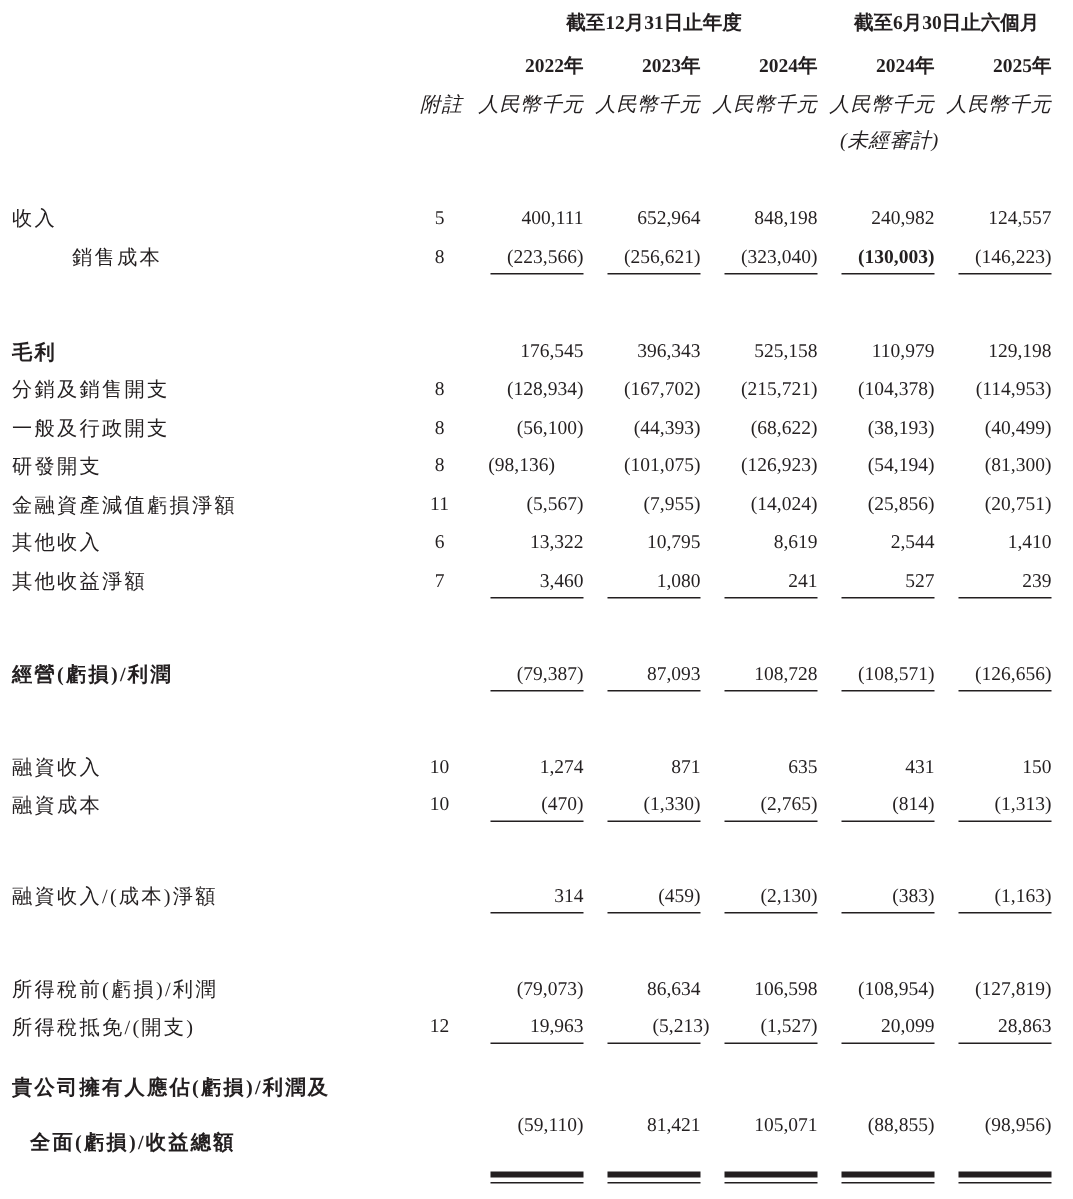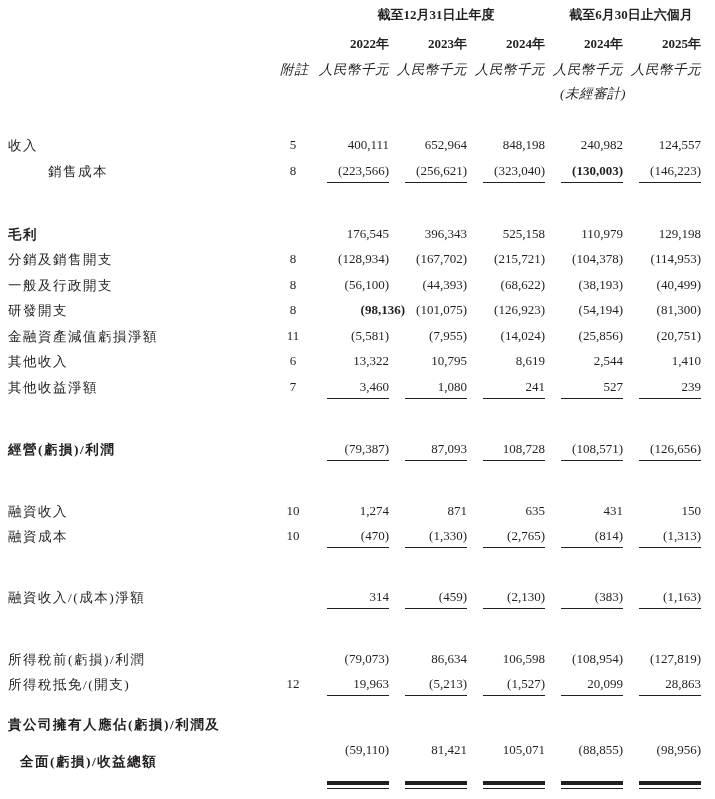--- a/index.html
+++ b/index.html
@@ -78,28 +78,28 @@
     <div class="abs cell" style="top: 251px; left: 631px;">(114,953)</div>
     <div class="abs row-label" style="top: 277px;">一般及行政開支</div>
     <div class="abs row-note" style="top: 277px;">8</div>
     <div class="abs cell" style="top: 277px; left: 319px;">(56,100)</div>
     <div class="abs cell" style="top: 277px; left: 397px;">(44,393)</div>
     <div class="abs cell" style="top: 277px; left: 475px;">(68,622)</div>
     <div class="abs cell" style="top: 277px; left: 553px;">(38,193)</div>
     <div class="abs cell" style="top: 277px; left: 631px;">(40,499)</div>
     <div class="abs row-label" style="top: 302px;">研發開支</div>
     <div class="abs row-note" style="top: 302px;">8</div>
-    <div class="abs cell" style="top: 302px; left: 335px; font-weight: bold;">(98,136)</div>
+    <div class="abs cell" style="top: 302px; left: 300px;">(98,136)</div>
     <div class="abs cell" style="top: 302px; left: 397px;">(101,075)</div>
     <div class="abs cell" style="top: 302px; left: 475px;">(126,923)</div>
     <div class="abs cell" style="top: 302px; left: 553px;">(54,194)</div>
     <div class="abs cell" style="top: 302px; left: 631px;">(81,300)</div>
     <div class="abs row-label" style="top: 328px;">金融資產減值虧損淨額</div>
     <div class="abs row-note" style="top: 328px;">11</div>
-    <div class="abs cell" style="top: 328px; left: 319px;">(5,581)</div>
+    <div class="abs cell" style="top: 328px; left: 319px;">(5,567)</div>
     <div class="abs cell" style="top: 328px; left: 397px;">(7,955)</div>
     <div class="abs cell" style="top: 328px; left: 475px;">(14,024)</div>
     <div class="abs cell" style="top: 328px; left: 553px;">(25,856)</div>
     <div class="abs cell" style="top: 328px; left: 631px;">(20,751)</div>
     <div class="abs row-label" style="top: 353px;">其他收入</div>
     <div class="abs row-note" style="top: 353px;">6</div>
     <div class="abs cell" style="top: 353px; left: 319px;">13,322</div>
     <div class="abs cell" style="top: 353px; left: 397px;">10,795</div>
     <div class="abs cell" style="top: 353px; left: 475px;">8,619</div>
     <div class="abs cell" style="top: 353px; left: 553px;">2,544</div>
@@ -162,21 +162,21 @@
     <div class="abs row-label" style="top: 651px;">所得稅前(虧損)/利潤</div>
     <div class="abs row-note" style="top: 651px;"></div>
     <div class="abs cell" style="top: 651px; left: 319px;">(79,073)</div>
     <div class="abs cell" style="top: 651px; left: 397px;">86,634</div>
     <div class="abs cell" style="top: 651px; left: 475px;">106,598</div>
     <div class="abs cell" style="top: 651px; left: 553px;">(108,954)</div>
     <div class="abs cell" style="top: 651px; left: 631px;">(127,819)</div>
     <div class="abs row-label" style="top: 676px;">所得稅抵免/(開支)</div>
     <div class="abs row-note" style="top: 676px;">12</div>
     <div class="abs cell" style="top: 676px; left: 319px;">19,963</div>
-    <div class="abs cell" style="top: 676px; left: 397px;">(5,213)</div>
+    <div class="abs cell" style="top: 676px; left: 419px; text-align: center;">(5,213)</div>
     <div class="abs cell" style="top: 676px; left: 475px;">(1,527)</div>
     <div class="abs cell" style="top: 676px; left: 553px;">20,099</div>
     <div class="abs cell" style="top: 676px; left: 631px;">28,863</div>
     <div class="rule" style="left: 327px; top: 695px;"></div>
     <div class="rule" style="left: 405px; top: 695px;"></div>
     <div class="rule" style="left: 483px; top: 695px;"></div>
     <div class="rule" style="left: 561px; top: 695px;"></div>
     <div class="rule" style="left: 639px; top: 695px;"></div>
     <div class="abs row-label bold" style="top: 716px;">貴公司擁有人應佔(虧損)/利潤及</div>
     <div class="abs row-label bold" style="top: 742px; left: 20px; margin-top: 11px;">全面(虧損)/收益總額</div>

